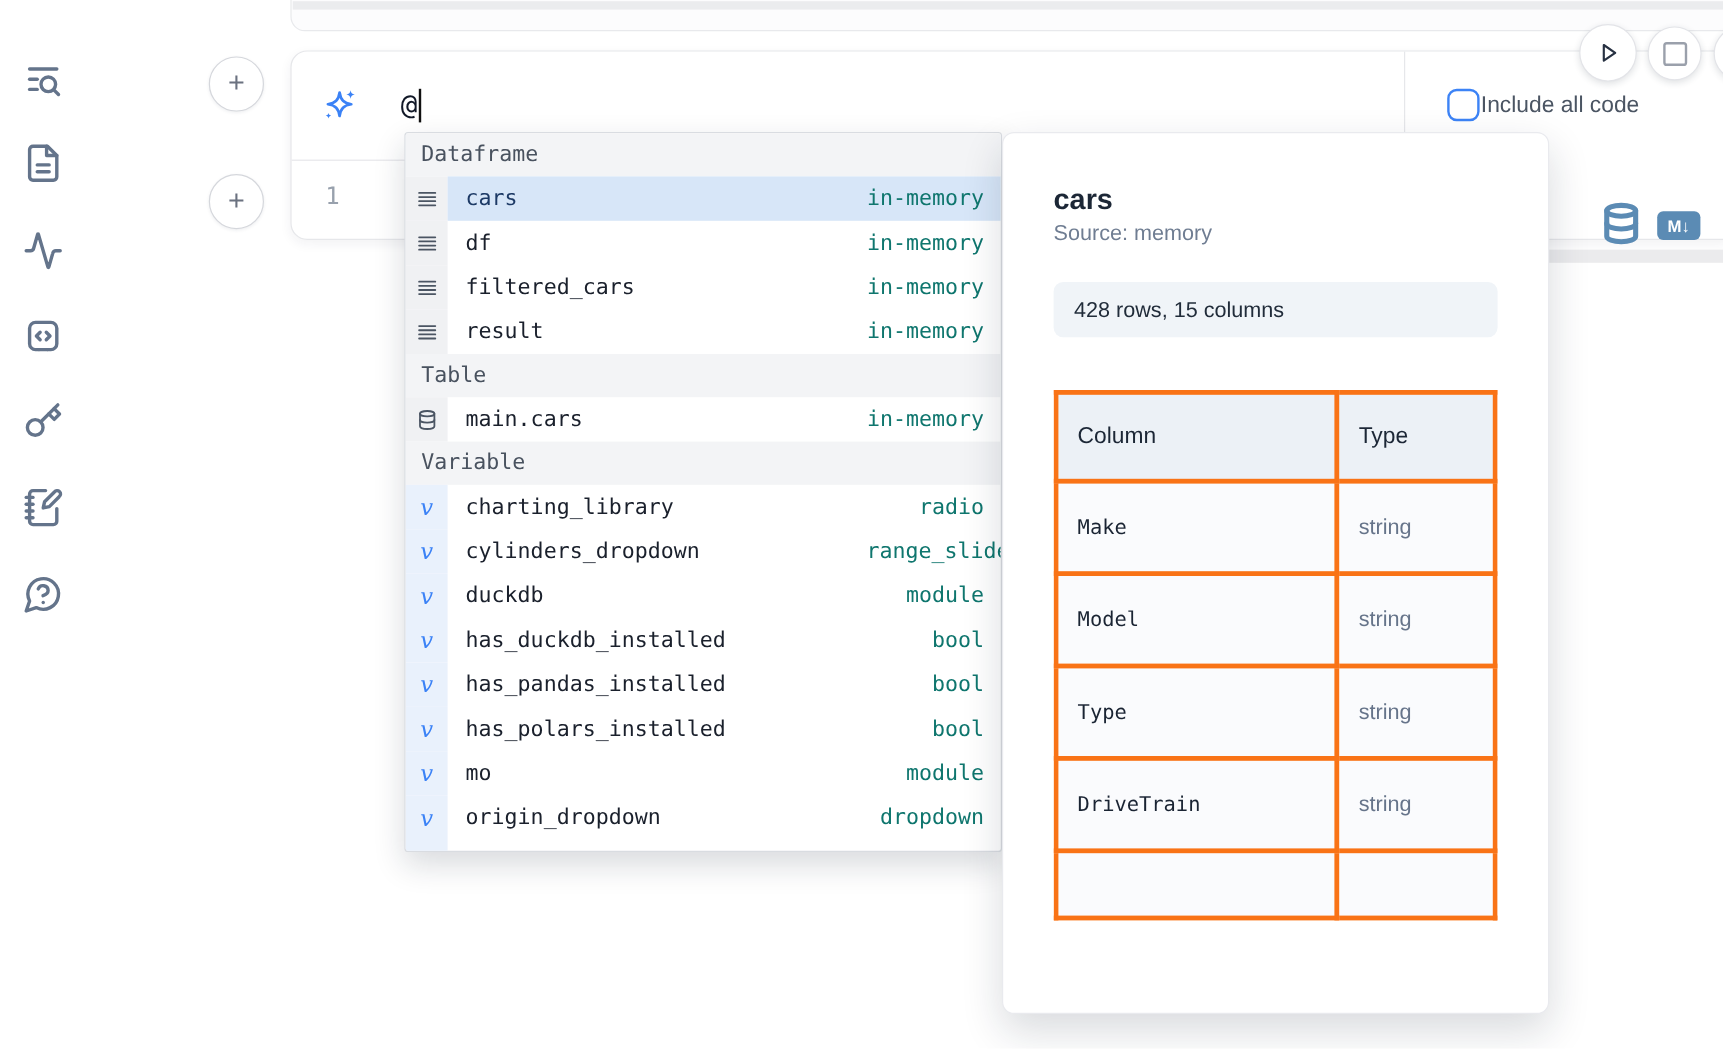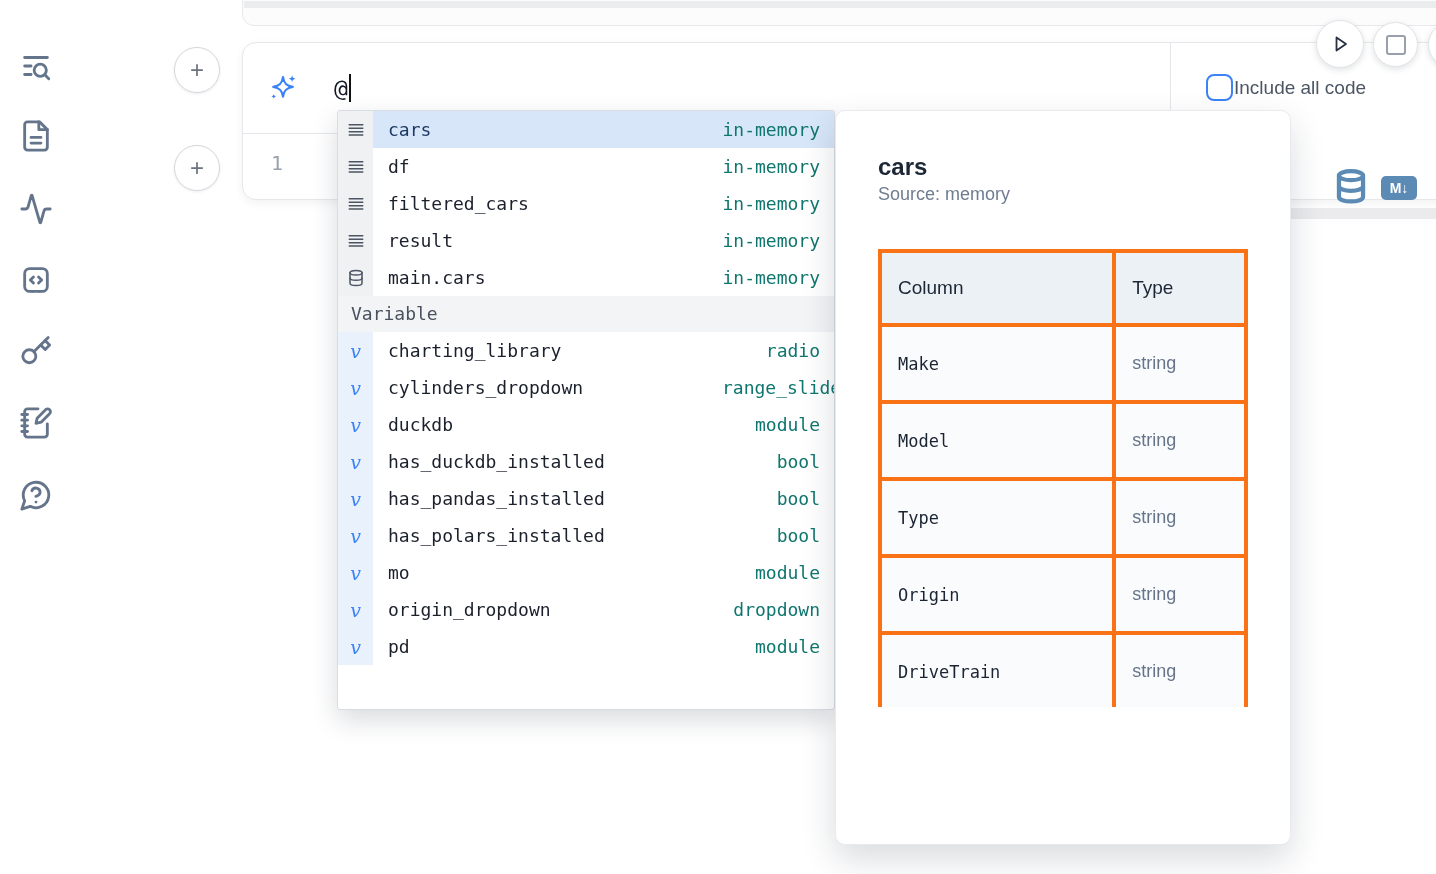--- a/index.html
+++ b/index.html
@@ -203,20 +203,21 @@
     <svg viewBox="0 0 24 24">
         <path d="M8.5 5.5 18 12l-9.5 6.5Z"></path>
       </svg>
   </div>
   <div class="round-btn stop-btn">
     <div class="stop-square"></div>
   </div>
   <div class="round-btn extra-btn"></div>
 
   <div class="popup">
+      <div class="ac-header">Dataframe</div>
       <div class="ac-row selected">
         <div class="ac-gutter g-gray">
           <svg viewBox="0 0 24 24">
             <path d="M3 5h18M3 9.6h18M3 14.2h18M3 18.8h18"></path>
           </svg>
         </div>
         <div class="ac-content">
           <span class="ac-name">cars</span>
           <span class="ac-type">in-memory</span>
         </div>
@@ -247,20 +248,21 @@
         <div class="ac-gutter g-gray">
           <svg viewBox="0 0 24 24">
             <path d="M3 5h18M3 9.6h18M3 14.2h18M3 18.8h18"></path>
           </svg>
         </div>
         <div class="ac-content">
           <span class="ac-name">result</span>
           <span class="ac-type">in-memory</span>
         </div>
       </div>
+      <div class="ac-header">Table</div>
       <div class="ac-row">
         <div class="ac-gutter g-gray">
           <svg viewBox="0 0 24 24">
             <ellipse cx="12" cy="5" rx="8" ry="3"></ellipse>
             <path d="M4 5v14c0 1.7 3.6 3 8 3s8-1.3 8-3V5"></path>
             <path d="M4 12c0 1.7 3.6 3 8 3s8-1.3 8-3"></path>
           </svg>
         </div>
         <div class="ac-content">
           <span class="ac-name">main.cars</span>
@@ -347,20 +349,21 @@
         <div class="ac-content">
           <span class="ac-name">pd</span>
           <span class="ac-type">module</span>
         </div>
       </div>
     </div>
 
   <div class="panel">
     <div class="panel-title">cars</div>
     <div class="panel-source">Source: memory</div>
+    <div class="panel-chip">428 rows, 15 columns</div>
     <div class="tbl-wrap">
       <table class="schema">
         <thead>
             <tr>
               <th>Column</th>
               <th>Type</th>
             </tr>
           </thead>
         <tbody>
             <tr>
@@ -369,24 +372,20 @@
             </tr>
             <tr>
               <td class="col-name">Model</td>
               <td class="col-type">string</td>
             </tr>
             <tr>
               <td class="col-name">Type</td>
               <td class="col-type">string</td>
             </tr>
             <tr>
-              <td class="col-name">Origin</td>
-              <td class="col-type">string</td>
-            </tr>
-            <tr>
               <td class="col-name">DriveTrain</td>
               <td class="col-type">string</td>
             </tr>
             <tr>
               <td class="col-name"></td>
               <td class="col-type"></td>
             </tr>
           </tbody>
       </table>
     </div>

